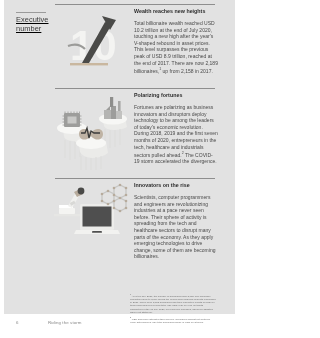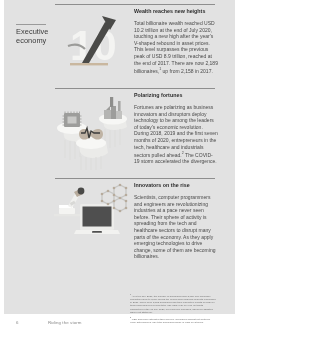--- a/index.html
+++ b/index.html
@@ -26,22 +26,23 @@
     top: 0px;
     width: 231px;
     height: 314px;
     background: #e2e2e2;
   }
 
   
   .title-col {
     position: absolute;
     left: 16px;
-    top: 24px;
+    top: 12px;
     width: 44px;
+    text-decoration: underline;
   }
   .title-line {
     width: 30px;
     height: 1px;
     background: #9a9a9a;
     margin-bottom: 2px;
   }
   .exec-title {
     font-size: 7.4px;
     line-height: 9.4px;
@@ -142,21 +143,21 @@
 </head>
 <body>
 
 <div class="page">
   <div class="plate"></div>
 
   <div class="title-col">
     <div class="title-line"></div>
     <div class="exec-title">
       <div>Executive</div>
-      <div>economy</div>
+      <div>number</div>
     </div>
   </div>
 
   <div class="section" id="section-1">
     <div class="art">
       <svg viewBox="0 0 80 80">
 
         <text x="18" y="54" font-family="Liberation Sans, sans-serif" font-size="42" font-weight="bold" fill="#f4f4f2">10</text>
 
         <rect x="18" y="57" width="38" height="2.4" fill="#c9b79f"></rect>

